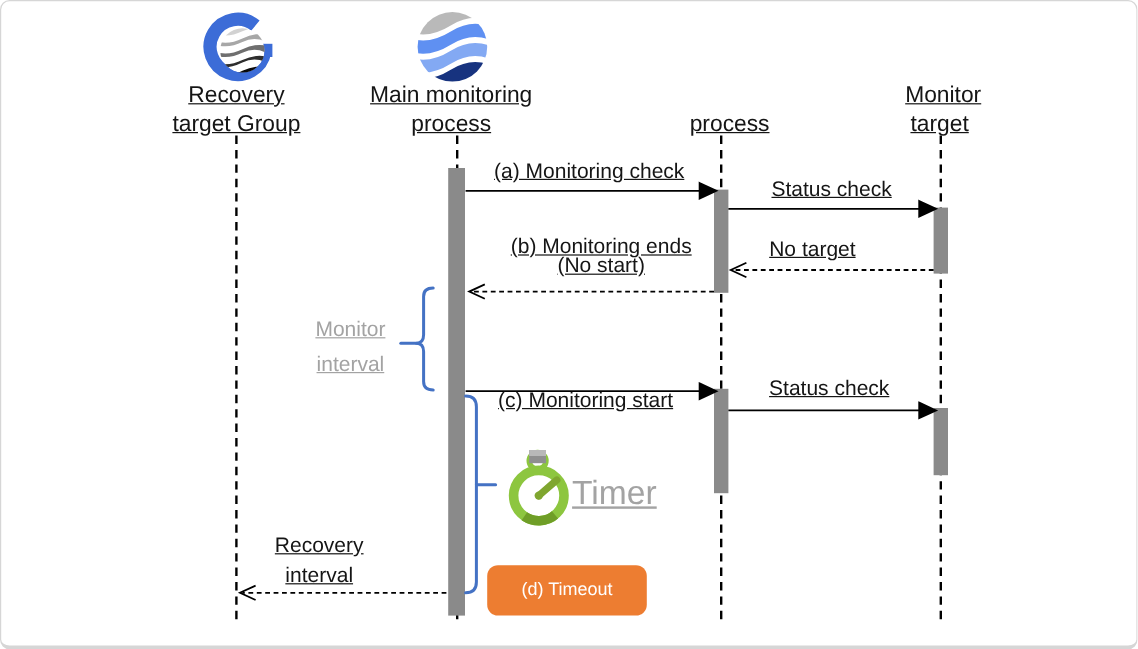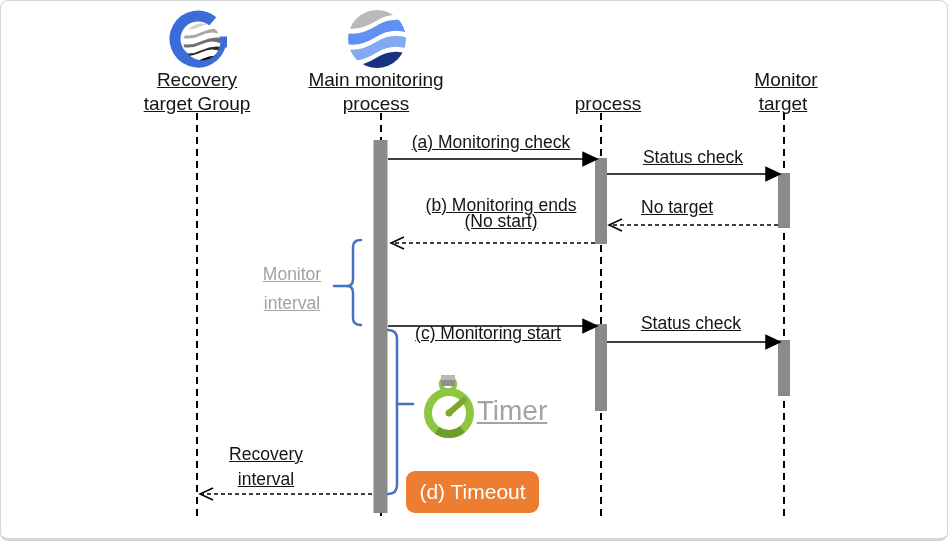--- a/index.html
+++ b/index.html
@@ -28,21 +28,21 @@
   .hdr { font-size:19px; line-height:22px; }
   .gray { color:#a3a3a3; }
   .timer-lbl { font-size:28px; }
   .badge {
     position:absolute;
     left:405px; top:470px;
     width:133px; height:42px;
     background:#ED7D31;
     border-radius:9px;
     color:#ffffff;
-    font-size:21px;
+    font-size:15px;
     line-height:42px;
     text-align:center;
     white-space:nowrap;
   }
 </style>
 </head>
 <body>
 
 <div class="stage">
 

